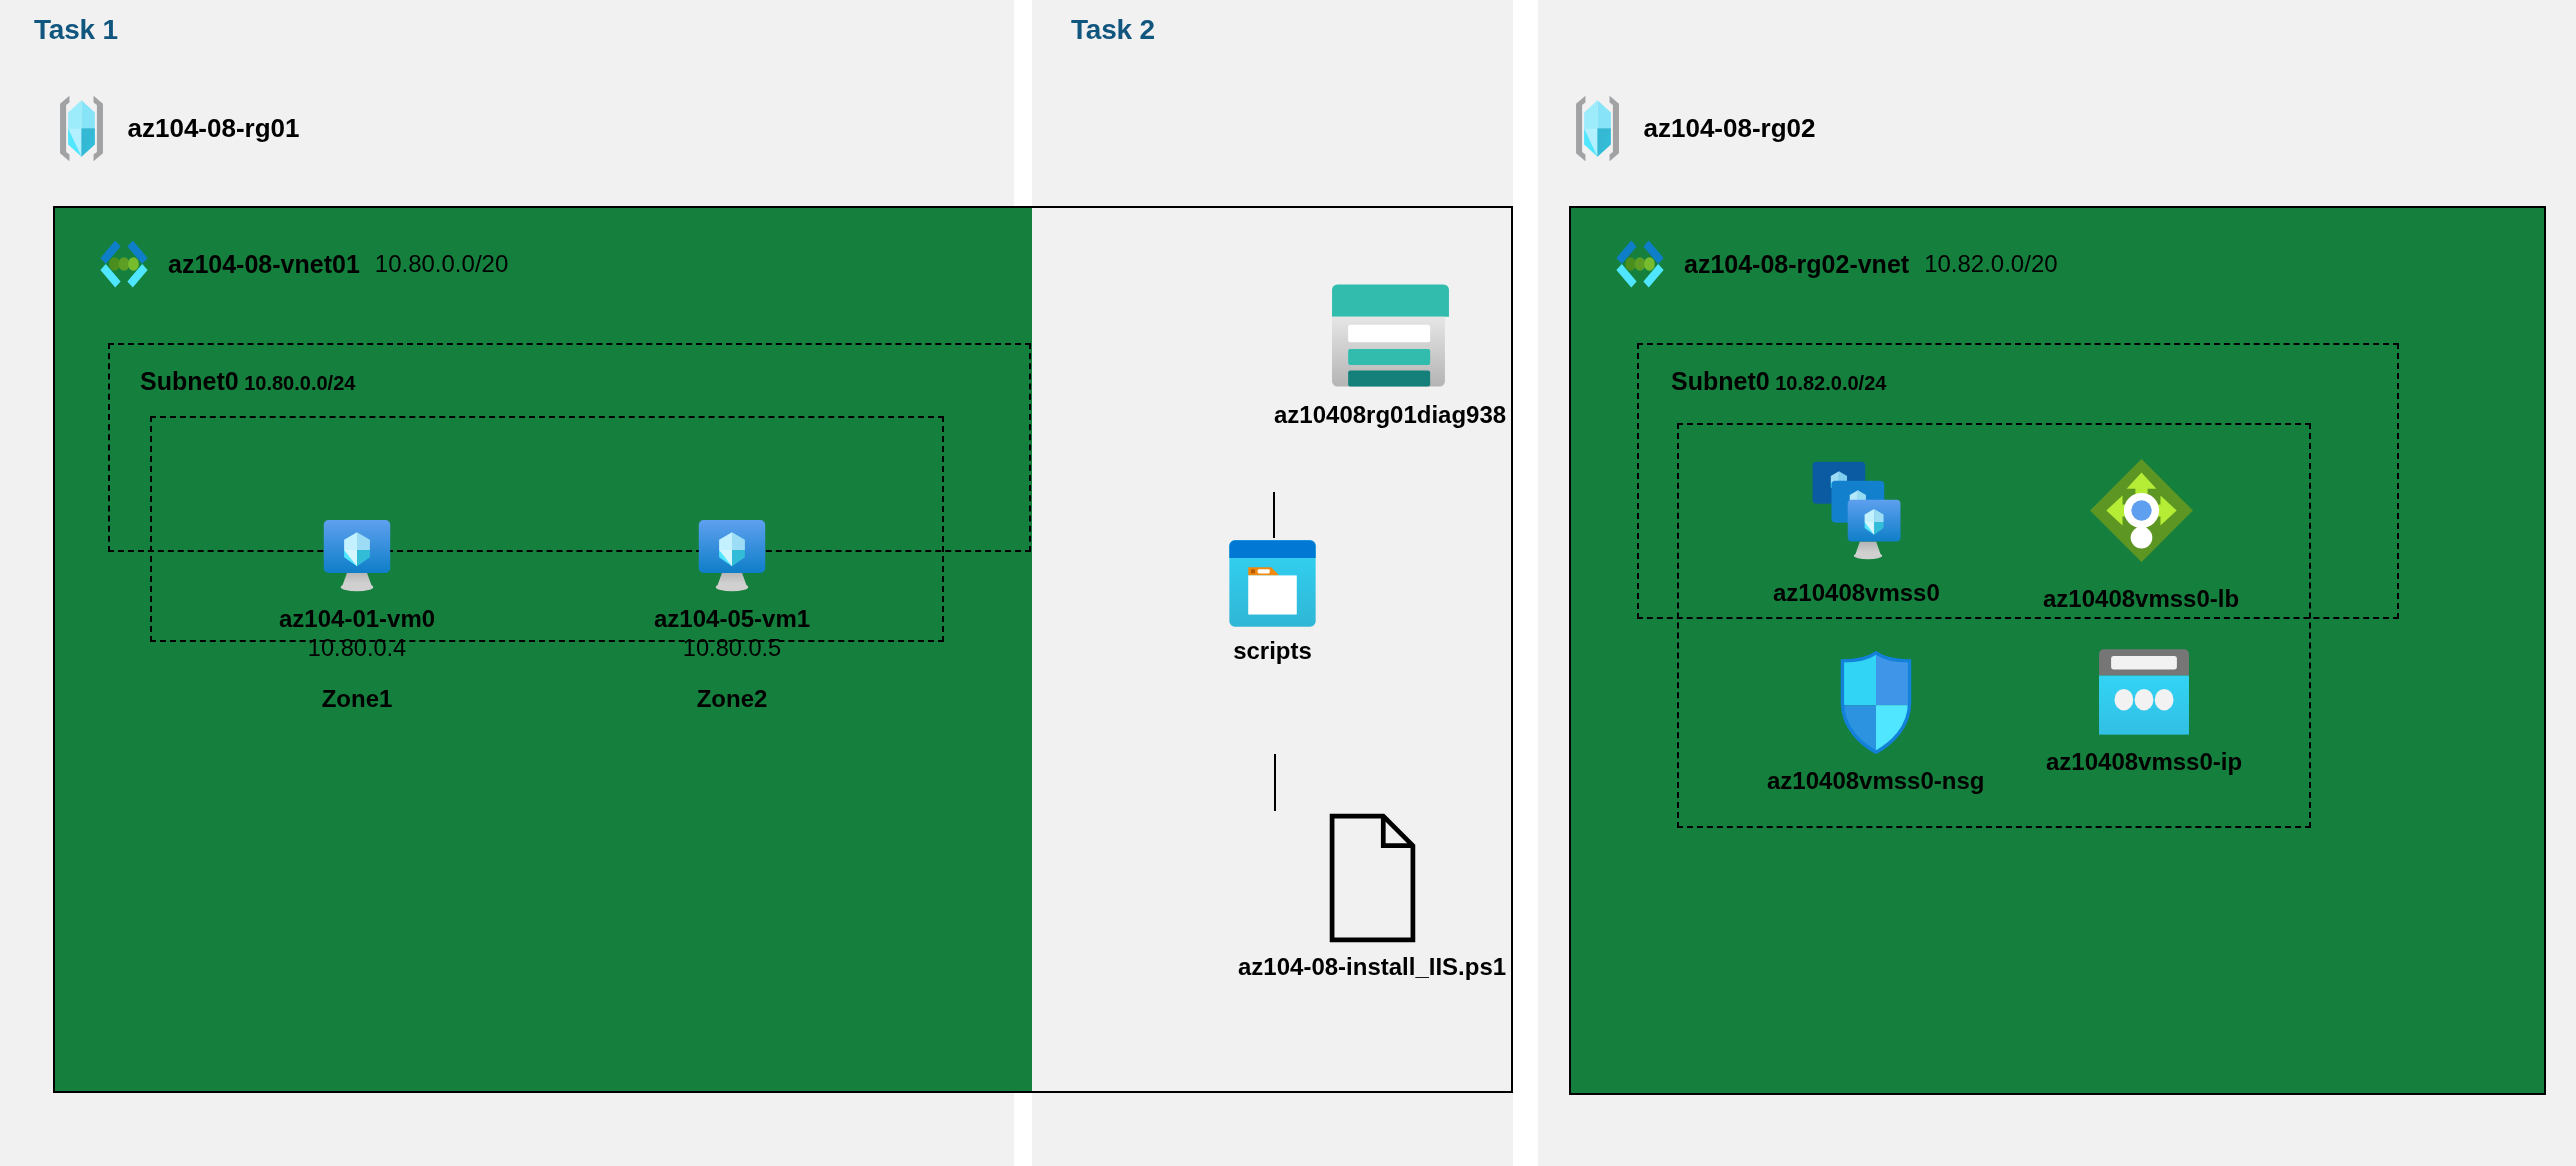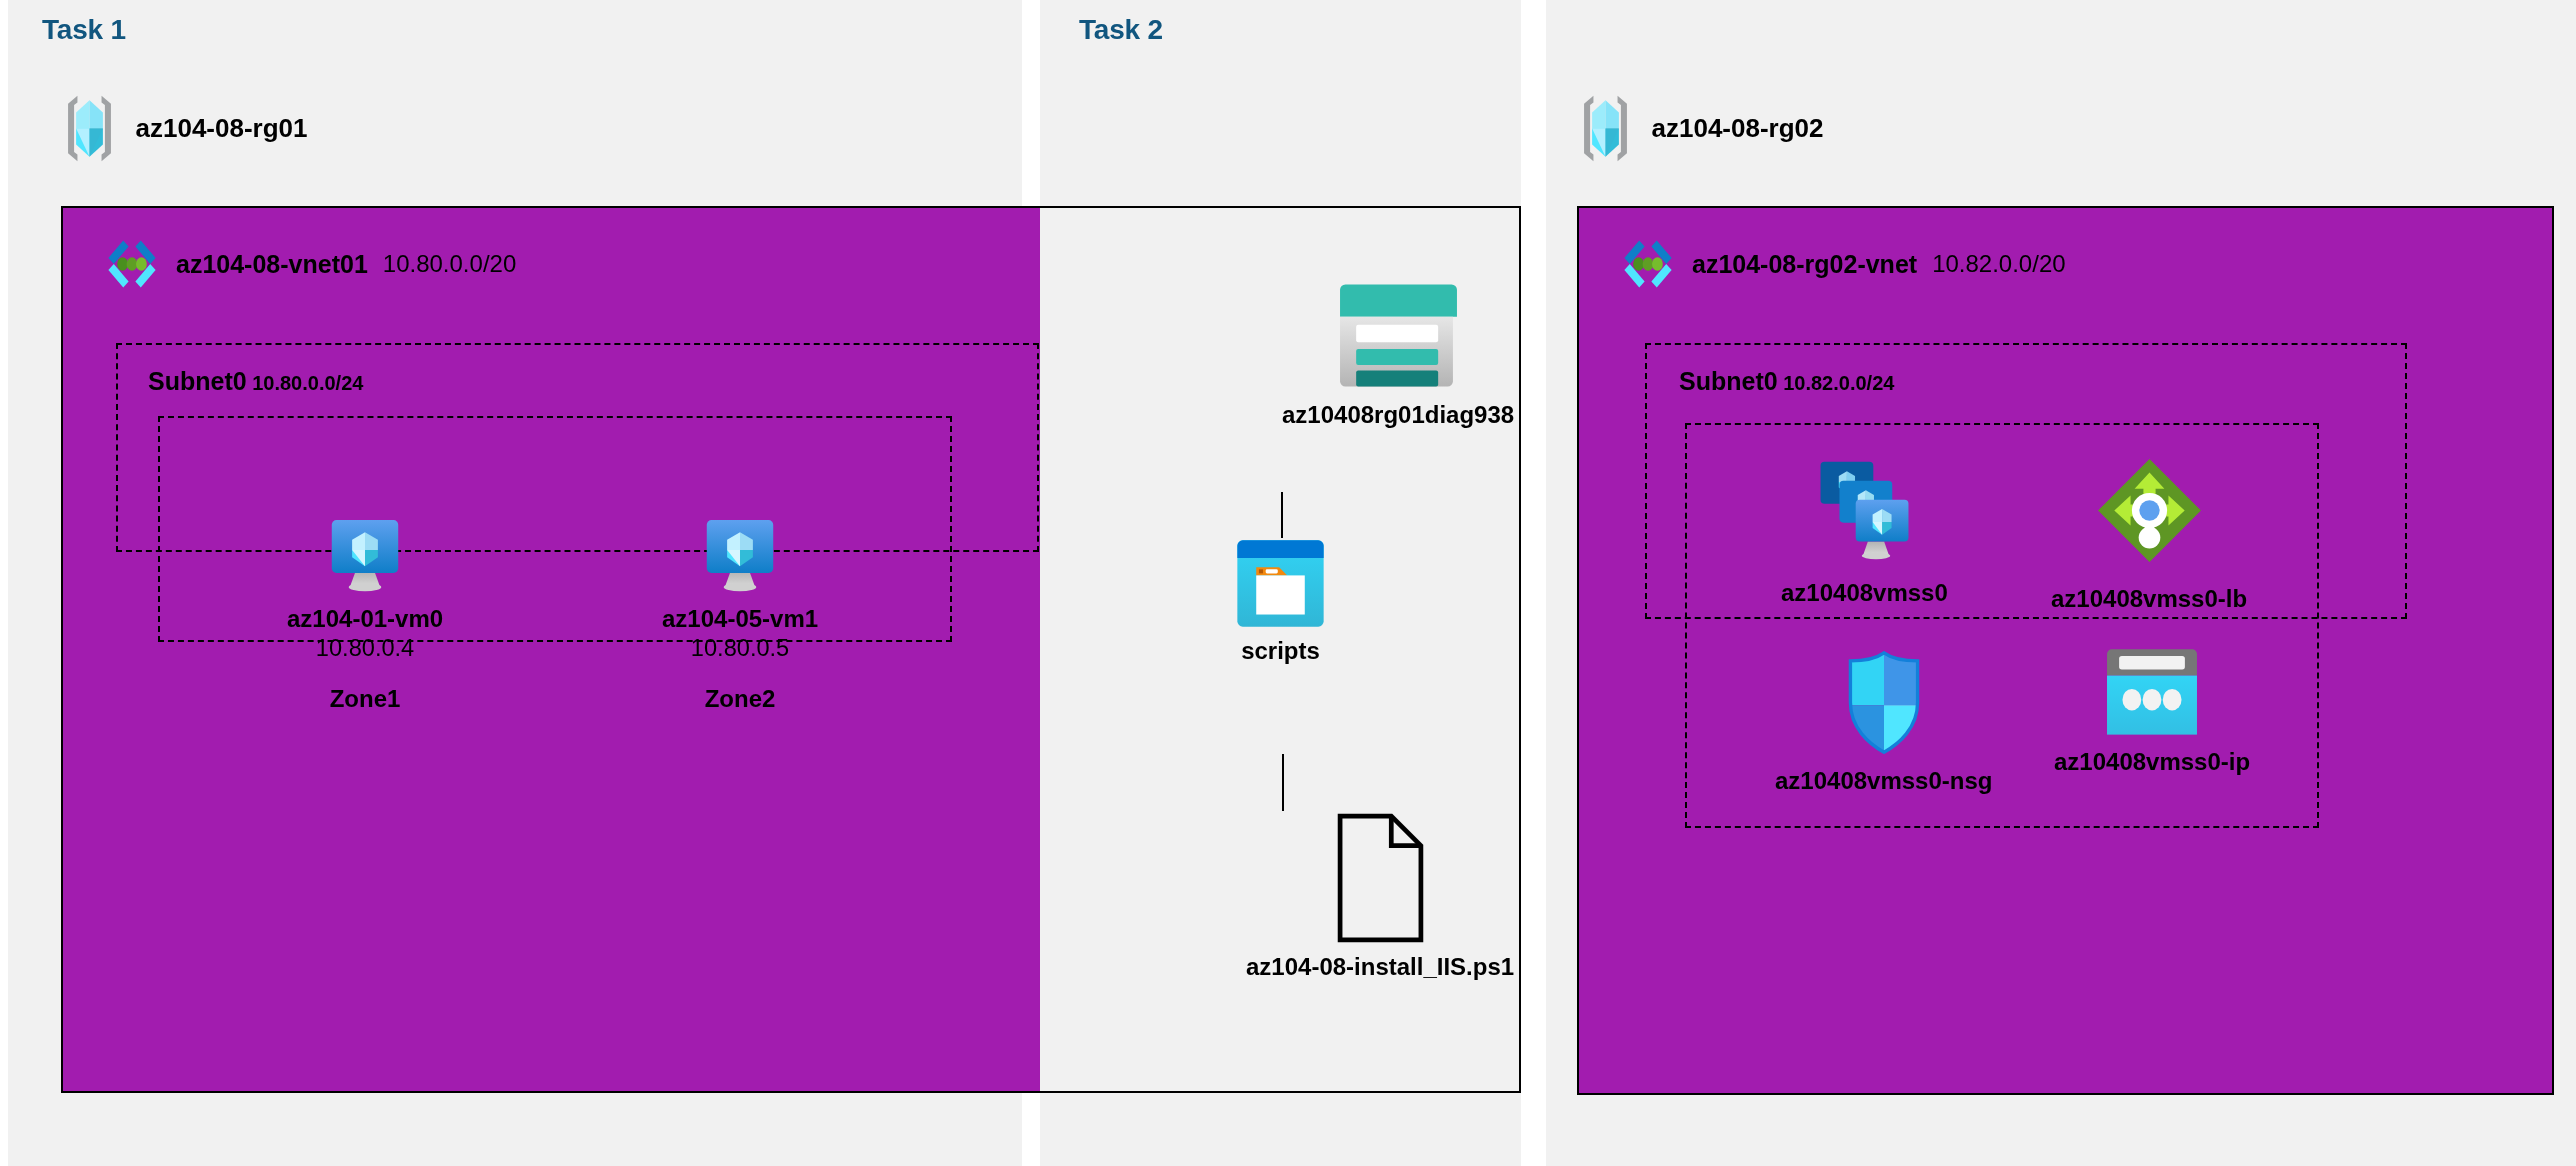--- a/index.html
+++ b/index.html
@@ -2,21 +2,21 @@
 <html style="font-size:10.8px"><head>
 <meta charset="utf-8">
 <style>
   * { box-sizing: border-box; margin: 0; padding: 0; }
   html, body {
     width: 2576px; height: 1166px;
     background: #ffffff;
     font-family: "Liberation Sans", sans-serif;
     overflow: hidden;
   }
-  .canvas { position: relative; width: 2166px; height: 1166px; background:#ffffff;margin-left:8px; }
+  .canvas { position: relative; width: 2166px; height: 1166px; background:#ffffff; }
 
   
   .panel { position: absolute; background: #f1f1f1; }
   #panel-task1 { left: 0px;    top: 0px; width: 1014px; height: 1166px; }
   #panel-task2 { left: 1032px; top: 0px; width: 481px;  height: 1166px; }
   #panel-task3 { left: 1538px; top: 0px; width: 1038px; height: 1166px; }
 
   .task-title {
     position: absolute;
     color: #11567f;
@@ -29,21 +29,21 @@
   #title-task2 { left: 1071px; top: 13.5px; }
   #title-task3 { left: 1571px; top: 13.5px; }
 
   
   .rg-row { position: absolute; display: flex; align-items: center; gap: 17.5px; }
   #rg-row-1 { left: 53px;  top: 93px; }
   #rg-row-2 { left: 1569px; top: 93px; }
   .rg-label { font-size: 26px; font-weight: bold; color: #000; white-space: nowrap; }
 
   
-  .vnet-box { position: absolute; border: 2.7px solid #000000; background: #a21caf; }
+  .vnet-box { position: absolute; border: 2.7px solid #000000; background: #15803d; }
   #vnet-box-1 { left: 53px;   top: 206px; width: 1453px; height: 887px; }
   #vnet-box-2 { left: 1569px; top: 206px; width: 977px; height: 889px; }
   
   #task2-box {
     position: absolute; left: 1032px; top: 206px; width: 481px; height: 887px;
     border-top: 2.7px solid #000; border-right: 2.7px solid #000; border-bottom: 2.7px solid #000;
     background: #f1f1f1;
   }
 
   .vnet-row { position: absolute; display: flex; align-items: center; gap: 15px; }

